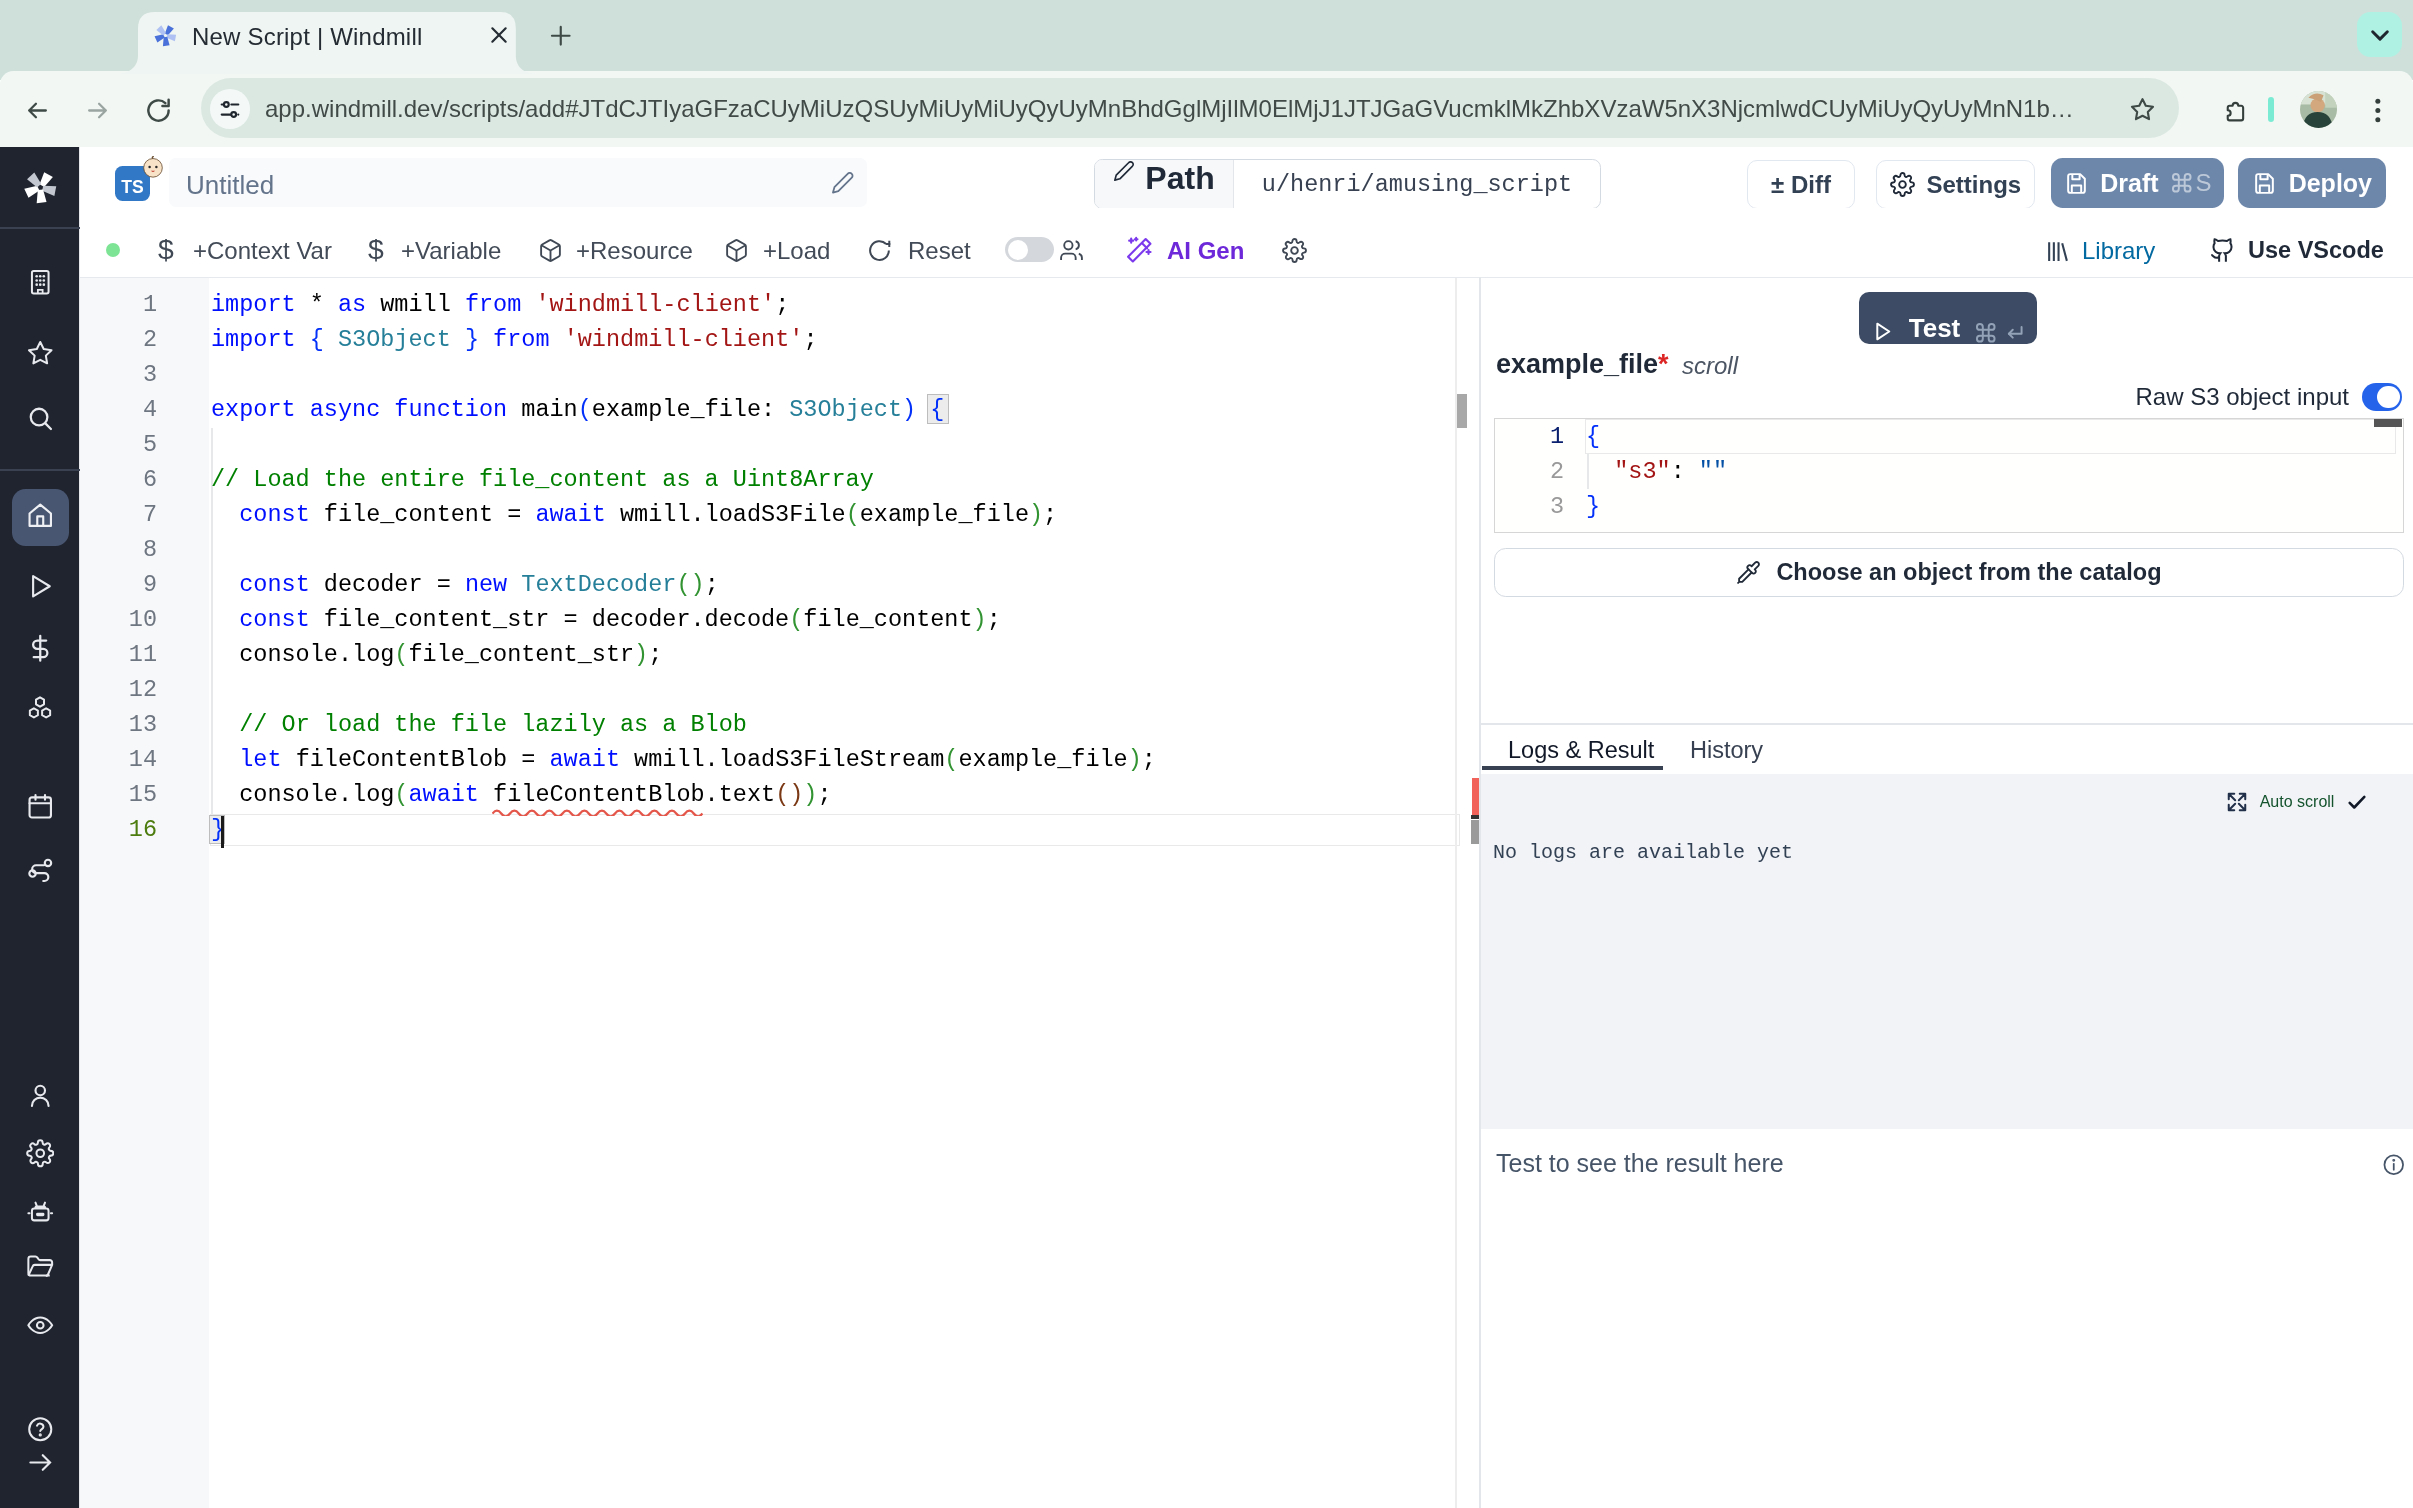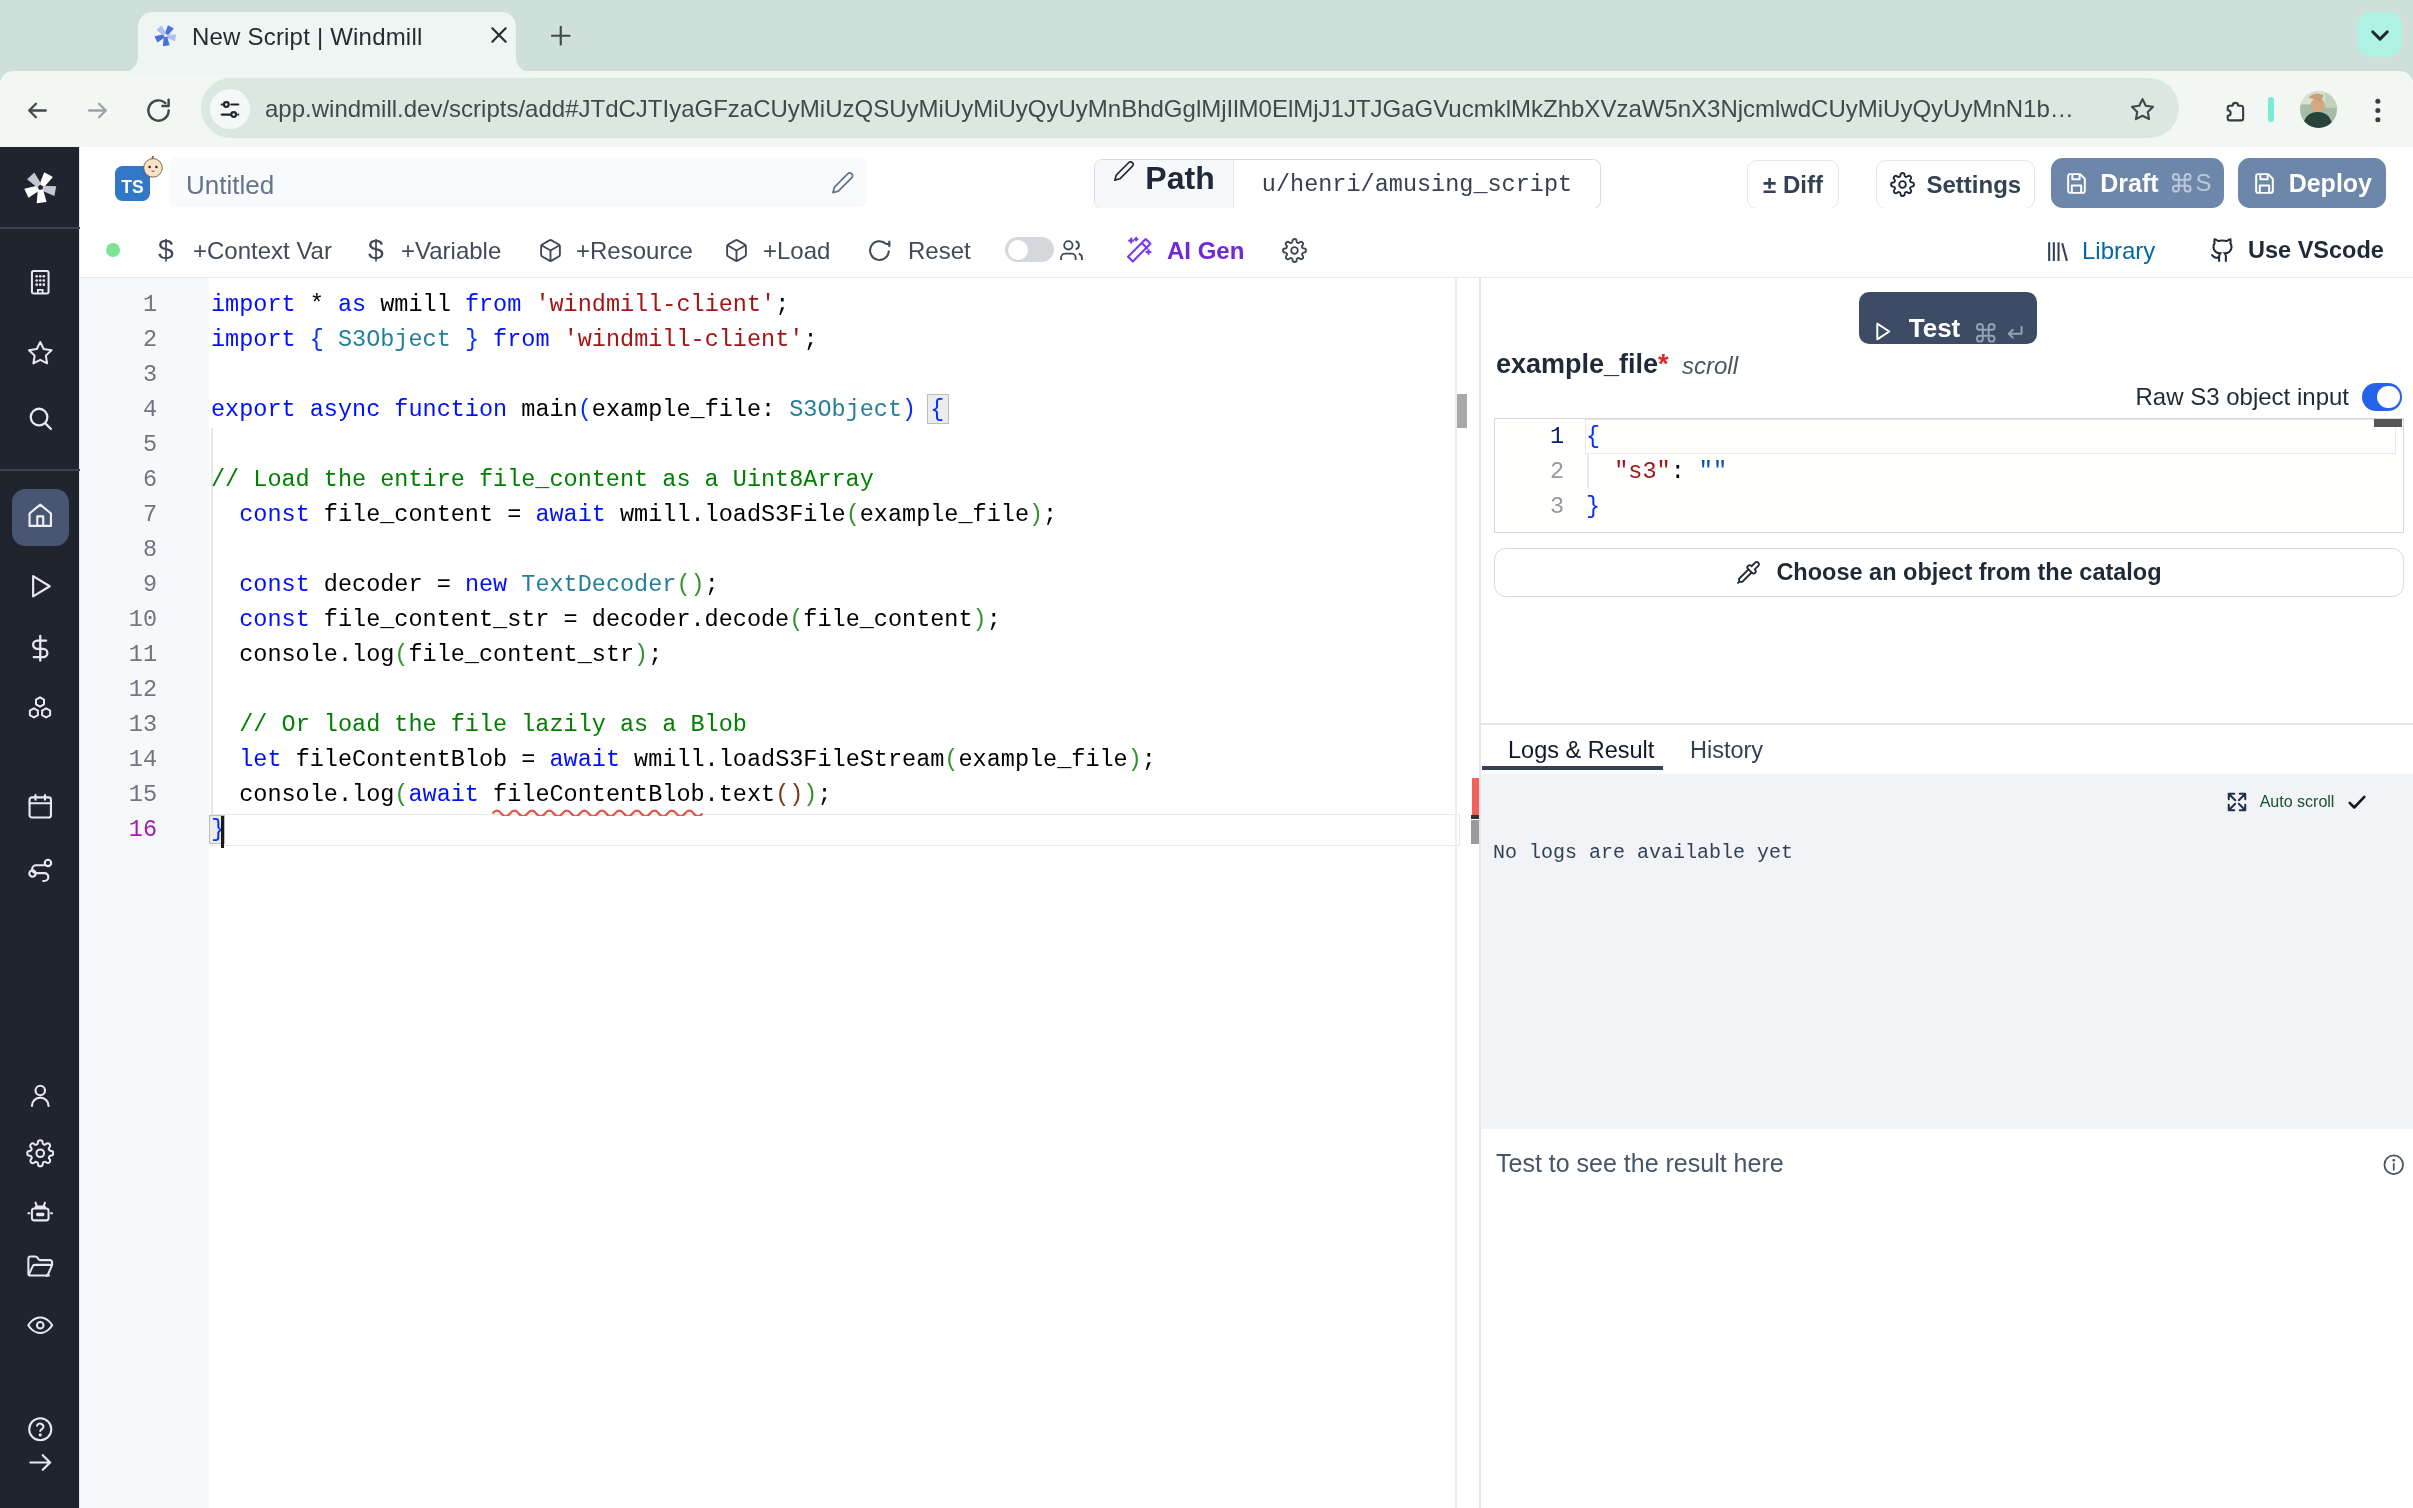--- a/index.html
+++ b/index.html
@@ -38,21 +38,21 @@
 
 #tsbadge{left:115px;top:166px;width:35px;height:35px;border-radius:7.5px;background:#3178c6;color:#fff;font-weight:bold;font-size:17.6px;display:flex;align-items:flex-end;justify-content:center;padding-bottom:3.4px}
 #baby{left:142px;top:156px;width:22px;height:22px}
 #titleinput{left:169px;top:158px;width:698px;height:49px;background:#f8fafc;border-radius:6.7px}
 #untitled{left:186px;top:170px;font-size:26px;color:#64748b}
 #pencil1{left:831px;top:171px}
 #pathbox{left:1094px;top:159px;width:507px;height:50px;border:1.7px solid #d4dae1;border-radius:8.4px;background:#fff;display:flex;align-items:center}
 #pathlabel{width:139px;height:100%;background:#f6f8fa;border-right:1.7px solid #e3e7ec;border-radius:6.7px 0 0 6.7px;display:flex;justify-content:center;gap:10px;font-size:32px;font-weight:bold;color:#1f2937}
 #pathval{flex:1;text-align:center;font-family:"Liberation Mono",monospace;font-size:23.5px;color:#374151}
 .hbtn{position:absolute;top:160px;height:49px;border-radius:10px;display:flex;align-items:center;justify-content:center;gap:11.7px;font-size:24px;font-weight:bold;color:#334155;background:#fff;border:1.7px solid #e2e8f0}
-#diffbtn{left:1747px;width:92px}
+#diffbtn{left:1747px;width:108px}
 #setbtn{left:1876px;width:159px}
 .bluebtn{position:absolute;top:158px;height:50px;border-radius:11.7px;display:flex;align-items:center;justify-content:center;gap:11.7px;font-size:25px;font-weight:bold;color:#fff;background:#6d87ab}
 #draftbtn{left:2051px;width:173px}
 #deploybtn{left:2238px;width:148px}
 
 #apptoolbar{left:80px;top:208px;width:2333px;height:70px;background:#fff;border-bottom:1.7px solid #e6e9ed}
 .tbtxt{position:absolute;top:237px;font-size:24px;font-weight:500;color:#424b57}
 .tbico{position:absolute}
 #aigentxt{color:#6d28d9;font-weight:bold}
 #usevs{font-weight:bold;color:#1f2937}
@@ -464,21 +464,21 @@
 6
 7
 8
 9
 10
 11
 12
 13
 14
 15
-<span style="color:#a21caf">16</span></div>
+<span style="color:#4d7c0f">16</span></div>
 <div class="a" id="code"><span class="k">import</span> * <span class="k">as</span> wmill <span class="k">from</span> <span class="s">'windmill-client'</span>;
 <span class="k">import</span> <span class="b1">{</span> <span class="t">S3Object</span> <span class="b1">}</span> <span class="k">from</span> <span class="s">'windmill-client'</span>;
 
 <span class="k">export</span> <span class="k">async</span> <span class="k">function</span> main<span class="b1">(</span>example_file: <span class="t">S3Object</span><span class="b1">)</span> <span class="b1">{</span>
 
 <span class="c">// Load the entire file_content as a Uint8Array</span>
   <span class="k">const</span> file_content = <span class="k">await</span> wmill.loadS3File<span class="b2">(</span>example_file<span class="b2">)</span>;
 
   <span class="k">const</span> decoder = <span class="k">new</span> <span class="t">TextDecoder</span><span class="b2">(</span><span class="b2">)</span>;
   <span class="k">const</span> file_content_str = decoder.decode<span class="b2">(</span>file_content<span class="b2">)</span>;

